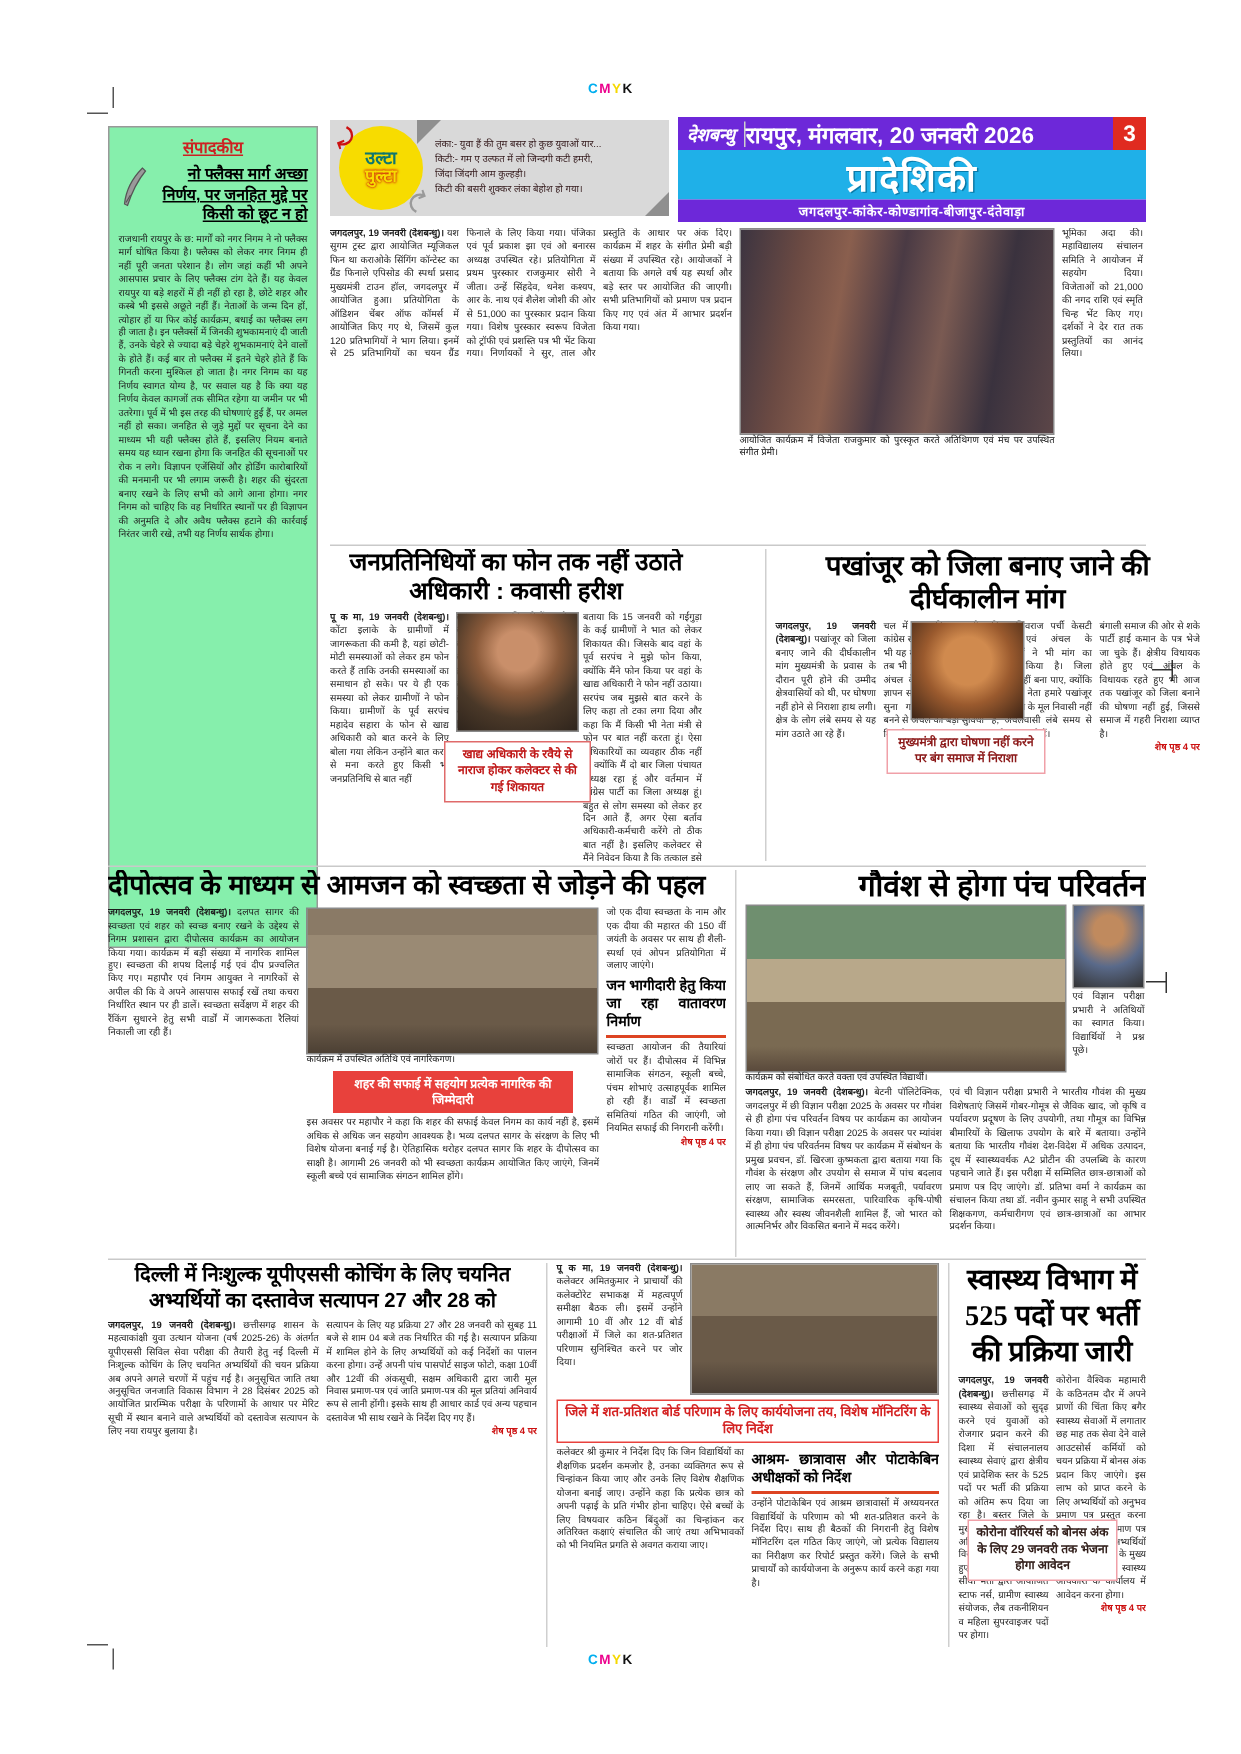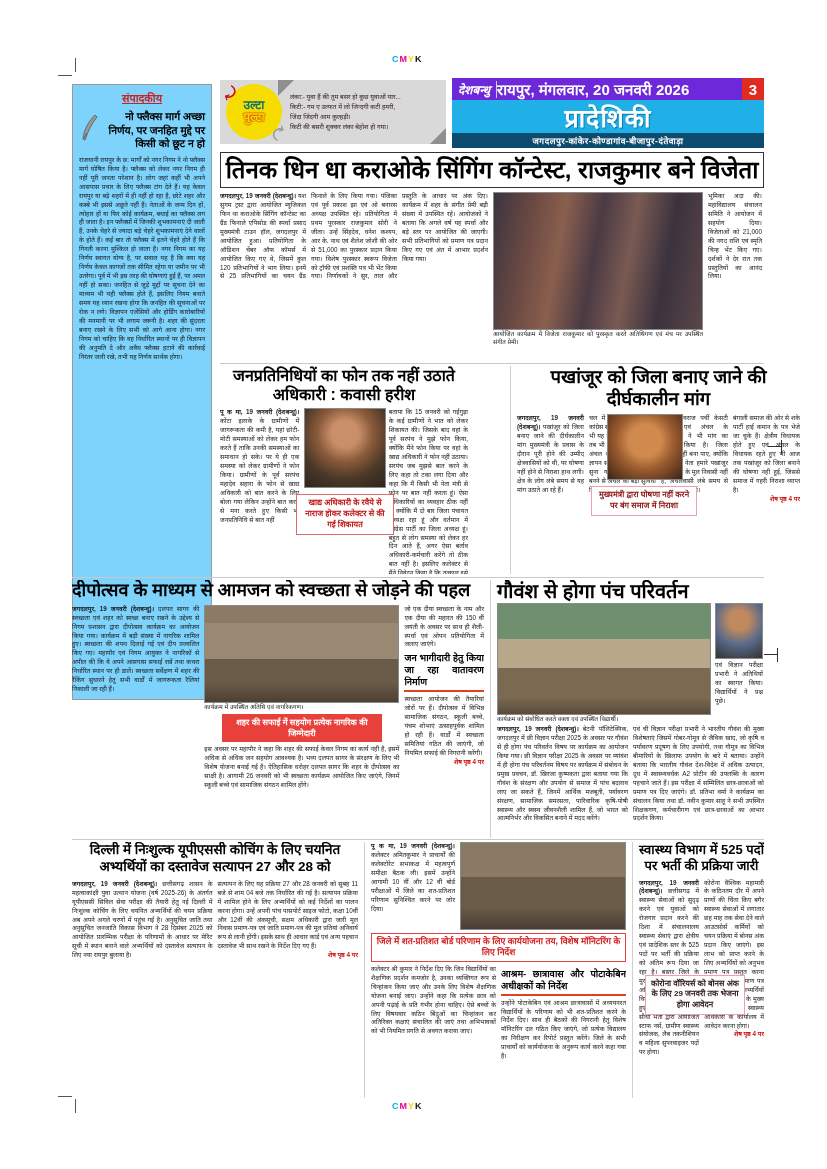--- a/index.html
+++ b/index.html
@@ -19,23 +19,23 @@
 
   
   .crop { position:absolute; background:#555; }
   .regmark { position:absolute; width:14px; height:14px; }
   .regmark::before { content:""; position:absolute; left:0; top:6px; width:14px; height:1px; background:#333; }
   .regmark::after { content:""; position:absolute; left:13px; top:0; width:1px; height:14px; background:#333; }
   .cmyk { font-size:9px; font-weight:bold; letter-spacing:1px; }
   .cmyk .c{color:#00aeef}.cmyk .m{color:#ec008c}.cmyk .y{color:#f5d800}.cmyk .k{color:#111}
 
   
-  #editorial { left:72px; top:84px; width:140px; height:616px; border:1px solid #999; padding:5px 6px; overflow:hidden; background:#7dd3fc; }
+  #editorial { left:72px; top:84px; width:140px; height:548px; border:1px solid #999; padding:5px 6px; overflow:hidden; background:#86efac; }
   #editorial .label { color:#cc2222; font-weight:bold; font-size:11px; text-align:center; text-decoration:underline; margin-bottom:5px; }
-  #editorial .ed-head { display:flex; gap:4px; align-items:center; margin-bottom:5px; }
+  #editorial .ed-head { display:flex; gap:4px; align-items:flex-start; margin-bottom:5px;text-decoration:underline; }
   #editorial .ed-title { font-weight:bold; font-size:10.5px; line-height:1.3; text-align:right; flex:1; color:#000; }
 
   
   #ulta { left:220px; top:80px; width:226px; height:64px; background:#d9d9d9; display:flex; align-items:center; gap:8px; padding:4px 8px 4px 6px; overflow:hidden; }
   #ulta .tri { position:absolute; width:0; height:0; border-style:solid; }
   #ulta .tri.tl { left:58px; top:0; border-width:16px 16px 0 0; border-color:#8f8f8f transparent transparent transparent; }
   #ulta .tri.br { right:0; bottom:0; border-width:0 0 16px 16px; border-color:transparent transparent #8f8f8f transparent; }
   .up-logo { position:relative; width:56px; height:56px; border-radius:50%; background:#f7dc00; flex:0 0 auto;
              display:flex; flex-direction:column; align-items:center; justify-content:center; }
   .up-logo .t1 { color:#0f766e; font-weight:bold; font-size:12px; line-height:1; }
@@ -46,21 +46,21 @@
   #ulta .quote { font-size:6.4px; line-height:1.55; color:#33191b; }
 
   
   #masthead { left:452px; top:78px; width:312px; height:70px; display:flex; flex-direction:column; }
   .mast-top { height:22px; background:#6d28d9; color:#fff; display:flex; align-items:center; padding-left:6px; }
   .mast-paper { font-weight:bold; font-style:italic; font-size:12px; border-right:1px solid #cfcfcf; padding-right:6px; }
   .mast-date { flex:1; text-align:left; font-weight:bold; font-size:15px; }
   .mast-pageno { width:22px; height:22px; background:#e02b20; color:#fff; font-weight:bold; font-size:15px; display:flex; align-items:center; justify-content:center; }
   .mast-mid { height:33px; background:#1fb0e8; color:#fff; display:flex; align-items:center; justify-content:center; }
   .mast-mid .sec { font-weight:bold; font-size:25px; letter-spacing:1px; text-shadow:1px 1px 0 #0a7aa8; }
-  .mast-bot { height:15px; background:#0c4a6e; color:#fff; font-weight:bold; font-size:8.5px; display:flex; align-items:center; justify-content:center; letter-spacing:.5px; }
+  .mast-bot { height:15px; background:#6d28d9; color:#fff; font-weight:bold; font-size:8.5px; display:flex; align-items:center; justify-content:center; letter-spacing:.5px; }
 
   
   #lead { left:220px; top:152px; width:544px; height:211px; overflow:hidden; }
   #lead .hbox { border:1.5px solid #333; padding:2px 4px; text-align:center; font-weight:bold; font-size:24px; line-height:1.25; color:#000; margin-bottom:4px; }
   #lead .content { display:flex; gap:5px; }
   #lead .txt3 { width:268px; column-count:3; column-gap:5px; }
   #lead .photo-blk { width:210px; }
   #lead .photo { width:100%; height:138px;
     background:linear-gradient(100deg,#3c3440 0%,#6b4a43 18%,#8a5f4e 32%,#4a3a44 48%,#7a5a52 63%,#3a323e 80%,#5c4648 100%); }
   #lead .side { width:54px; }
@@ -94,40 +94,40 @@
   #deepotsav .cA { width:128px; }
   #deepotsav .cMid { width:196px; }
   #deepotsav .photo { width:100%; height:98px;
     background:linear-gradient(180deg,#8a7a66 0 18%,#9a8a74 18% 55%,#6a5a48 55% 80%,#4c4034 100%),
     linear-gradient(90deg,#777,#999); }
   #deepotsav .redbox { margin:3px auto; width:160px; background:#e8413c; color:#fff; font-weight:bold; font-size:8.2px; line-height:1.35; text-align:center; padding:3px 4px; }
   #deepotsav .cR { width:80px; }
   .subhead { font-weight:bold; font-size:9.5px; line-height:1.25; color:#000; border-bottom:2px solid #d42; padding-bottom:2px; margin:3px 0; }
 
   #gauvansh { left:490px; top:580px; width:274px; height:258px; overflow:hidden; border-left:1px solid #cfcfcf; padding-left:6px; }
-  #gauvansh .hl { font-size:20px; font-weight:600; text-align:left; line-height:1.15; margin-bottom:0; }
+  #gauvansh .hl { font-size:20px; font-weight:600; text-align:right; line-height:1.15; margin-bottom:0; }
   #gauvansh .toprow { display:flex; gap:4px; }
   #gauvansh .photo { width:214px; height:112px;
     background:linear-gradient(180deg,#6f8f6f 0 32%,#b8a88a 32% 58%,#7a6a52 58% 85%,#5a4a3c 100%); }
   #gauvansh .strip { width:48px; }
   #gauvansh .strip .img { width:100%; height:56px; margin-bottom:2px; border:1px solid #8a8a8a;
     background:radial-gradient(circle at 50% 30%, #c08a5e 0 22%, #5a6a8a 55%, #333 100%); }
 
   
   #coaching { left:72px; top:842px; width:286px; height:256px; overflow:hidden; }
   #coaching .hl { font-size:13.5px; line-height:1.25; margin-bottom:4px; }
   #exams { left:364px; top:842px; width:262px; height:256px; overflow:hidden; border-left:1px solid #cfcfcf; padding-left:6px; }
   #exams .hl { font-size:16.5px; line-height:1.25; margin-bottom:4px; }
   #exams .toprow { display:flex; gap:5px; margin-bottom:3px; }
   #exams .intro { width:84px; }
   #exams .photo { flex:1; height:88px;
     background:linear-gradient(180deg,#8a7a64 0 40%,#6a5a48 40% 75%,#4a3e34 100%); }
   #exams .rb { border:1.5px solid #e8413c; color:#d42222; font-weight:bold; font-size:8.8px; line-height:1.3; text-align:center; padding:2px 4px; margin-bottom:3px; }
   #health { left:632px; top:842px; width:132px; height:256px; overflow:hidden; border-left:1px solid #cfcfcf; padding-left:6px; }
-  #health .hl { font-size:13px; line-height:1.25; margin-bottom:4px; }
+  #health .hl { font-size:19px; line-height:1.25; margin-bottom:4px;font-family:Liberation Serif, serif; }
   #health .flow { position:relative; height:214px; }
   #health .ov-box { position:absolute; left:6px; top:96px; width:100px; background:#fff; border:1.5px solid #f0a0a8; padding:3px 4px;
     color:#33201c; font-weight:bold; font-size:8px; line-height:1.35; text-align:center; }
 
   .hrule { position:absolute; background:#c9c9c9; height:1px; }
 </style>
 </head>
 <body>
 
 <div id="page">
@@ -183,21 +183,20 @@
       <span class="mast-date">रायपुर, मंगलवार, 20 जनवरी 2026</span>
       <span class="mast-pageno">3</span>
     </div>
     <div class="mast-mid">
       <span class="sec">प्रादेशिकी</span>
     </div>
     <div class="mast-bot">जगदलपुर-कांकेर-कोण्डागांव-बीजापुर-दंतेवाड़ा</div>
   </div>
 
   <div id="lead" class="abs">
-    <div class="hbox">तिनक धिन धा कराओके सिंगिंग कॉन्टेस्ट, राजकुमार बने विजेता</div>
     <div class="content">
       <div class="txt3 body-sm">
         <span class="dl">जगदलपुर, 19 जनवरी (देशबन्धु)।</span>
         <span>यश सुगम ट्रस्ट द्वारा आयोजित म्यूजिकल फिन था कराओके सिंगिंग कॉन्टेस्ट का ग्रैंड फिनाले एपिसोड की स्पर्धा प्रसाद मुख्यमंत्री टाउन हॉल, जगदलपुर में आयोजित हुआ। प्रतियोगिता के ऑडिशन चेंबर ऑफ कॉमर्स में आयोजित किए गए थे, जिसमें कुल 120 प्रतिभागियों ने भाग लिया। इनमें से 25 प्रतिभागियों का चयन ग्रैंड फिनाले के लिए किया गया।</span>
         <span>पंजिका एवं पूर्व प्रकाश झा एवं ओ बनारस अध्यक्ष उपस्थित रहे। प्रतियोगिता में प्रथम पुरस्कार राजकुमार सोरी ने जीता। उन्हें सिंहदेव, धनेश कश्यप, आर के. नाथ एवं शैलेश जोशी की ओर से 51,000 का पुरस्कार प्रदान किया गया। विशेष पुरस्कार स्वरूप विजेता को ट्रॉफी एवं प्रशस्ति पत्र भी भेंट किया गया।</span>
         <span>निर्णायकों ने सुर, ताल और प्रस्तुति के आधार पर अंक दिए। कार्यक्रम में शहर के संगीत प्रेमी बड़ी संख्या में उपस्थित रहे। आयोजकों ने बताया कि अगले वर्ष यह स्पर्धा और बड़े स्तर पर आयोजित की जाएगी। सभी प्रतिभागियों को प्रमाण पत्र प्रदान किए गए एवं अंत में आभार प्रदर्शन किया गया।</span>
       </div>
       <div class="photo-blk">
         <div class="photo ph"></div>
         <div class="caption">आयोजित कार्यक्रम में विजेता राजकुमार को पुरस्कृत करते अतिथिगण एवं मंच पर उपस्थित संगीत प्रेमी।</div>

